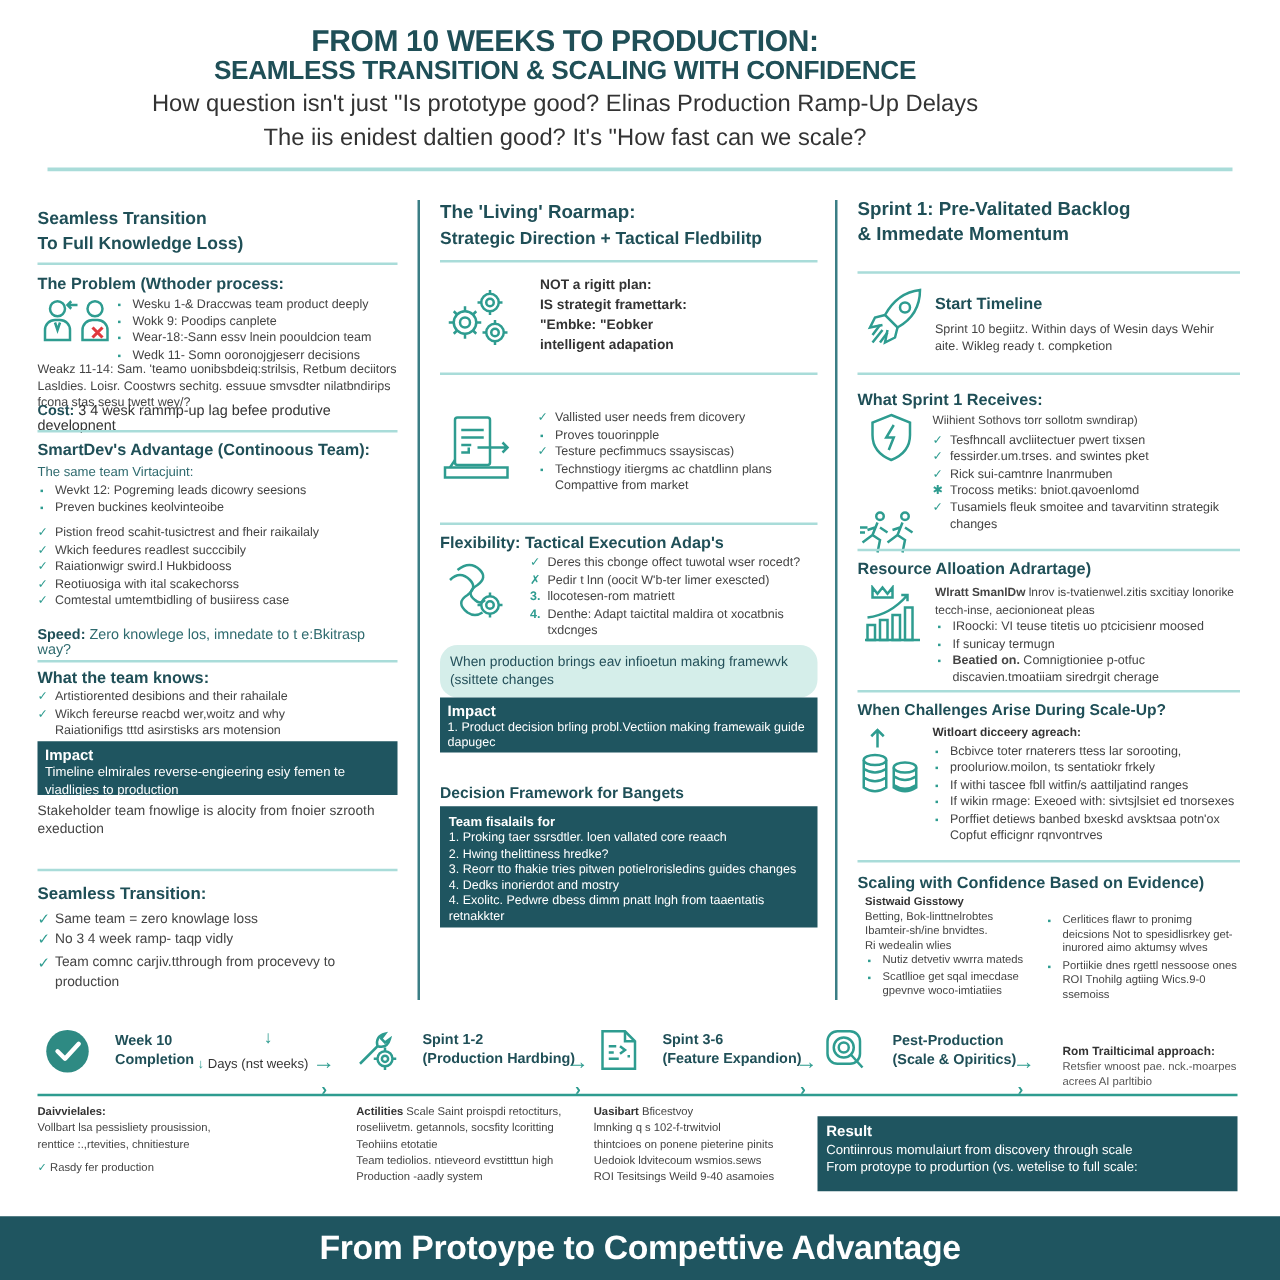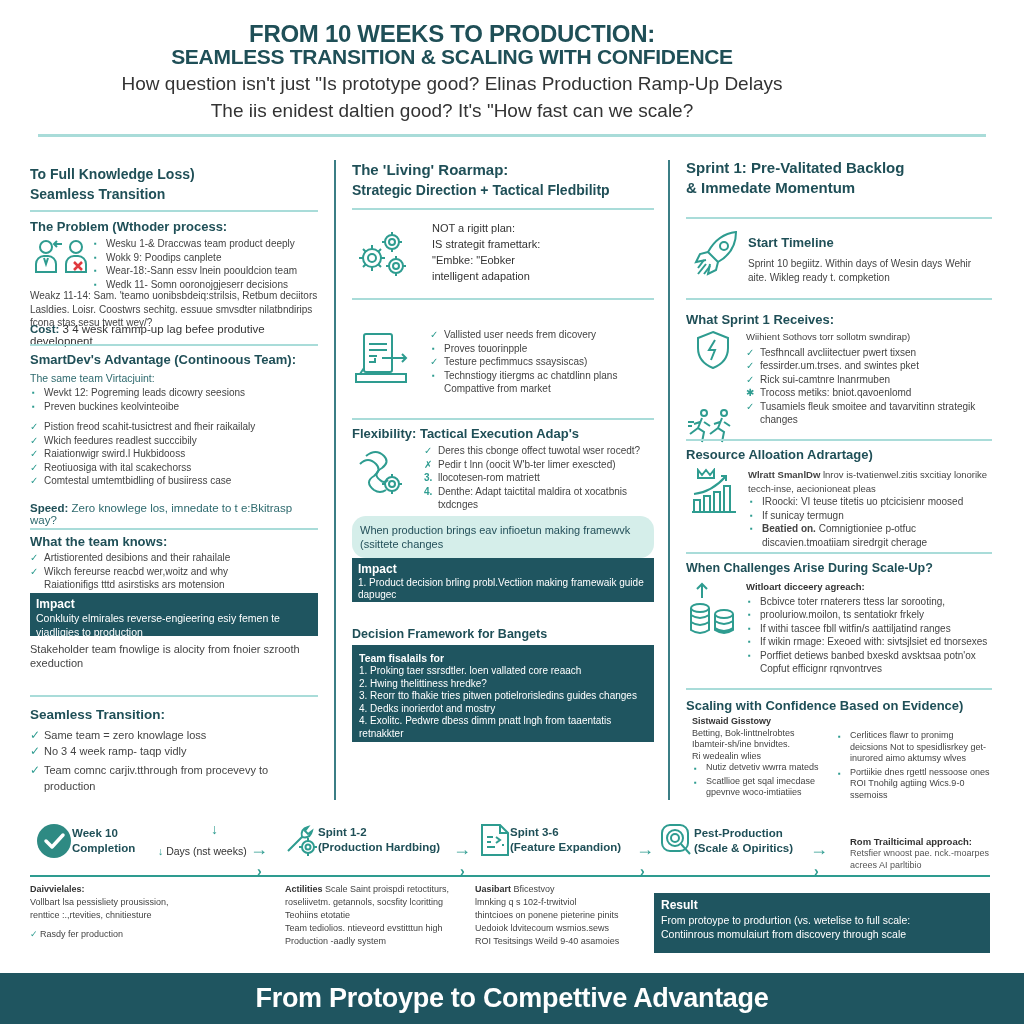--- a/index.html
+++ b/index.html
@@ -44,21 +44,21 @@
   .dark-box .b { font-size: 10.5px; line-height: 13.5px; }
   .light-box { background: #d5eeea; color: #24505a; padding: 8px 8px; font-size: 11px; line-height: 14px; border-radius: 14px; }
 
   .icon { position: absolute; }
   svg { display: block; }
 
   
   .timeline { position: absolute; left: 0; top: 815px; width: 1024px; height: 150px; }
   .tl-line { position: absolute; left: 30px; top: 60px; width: 960px; height: 2px; background: #2e9c90; }
   .tl-step { position: absolute; top: 8px; display: flex; align-items: center; }
-  .tl-step .lbl { font-size: 11.5px; font-weight: bold; color: #1f4f57; line-height: 15px; margin-left: 0; }
+  .tl-step .lbl { font-size: 11.5px; font-weight: bold; color: #1f4f57; line-height: 15px; margin-left: 20px; }
   .tl-arrow { position: absolute; color: #2e9c90; font-size: 18px; font-weight: bold; }
   .tl-desc { position: absolute; top: 68px; font-size: 9px; line-height: 13px; color: #444; }
   .result { position: absolute; left: 654px; top: 893px; width: 336px; height: 60px; background: #1f5560; color: #fff; padding: 4px 7px; }
   .result .h { font-weight: bold; font-size: 12px; line-height: 16px; }
   .result .b { font-size: 10.5px; line-height: 14px; }
 
   
   .footer { position: absolute; left: 0; top: 973px; width: 1024px; height: 51px; background: #1f5560; color: #fff; text-align: center; font-size: 27px; font-weight: bold; line-height: 51px; letter-spacing: -0.3px; }
 </style>
 </head>
@@ -70,22 +70,22 @@
   <div class="s1">How question isn't just "Is prototype good? Elinas Production Ramp-Up Delays</div>
   <div class="s2">The iis enidest daltien good? It's "How fast can we scale?</div>
 </div>
 <div class="header-rule"></div>
 
 <div class="vdiv vdiv1"></div>
 <div class="vdiv vdiv2"></div>
 
 <div class="col col1" style="height:660px;">
   <div class="block" style="top:14px;">
+    <div class="sec-title">Seamless Transition</div>
     <div class="sec-title">To Full Knowledge Loss)</div>
-    <div class="sec-title">Seamless Transition</div>
   </div>
   <div class="block hrule" style="top:60px;"></div>
 
   <div class="block" style="top:67px;">
     <div class="sec-title" style="font-size:13px;">The Problem (Wthoder process:</div>
   </div>
   <div class="icon" style="left:4px; top:88px;">
     <svg width="56" height="36" viewBox="0 0 56 36" fill="none" stroke="#2e9c90" stroke-width="2">
       <circle cx="12" cy="9" r="6"></circle>
       <path d="M2 34 v-8 a8 8 0 0 1 8-8 h4 a8 8 0 0 1 8 8 v8 z"></path>
@@ -175,21 +175,21 @@
         <span class="mk">✓</span>
         <span>Wikch fereurse reacbd wer,woitz and why</span>
       </div>
     <div class="li">
         <span class="mk"></span>
         <span>Raiationifigs tttd asirstisks ars motension</span>
       </div>
   </div>
   <div class="block dark-box" style="top:443px; height:43px;">
     <div class="h">Impact</div>
-    <div class="b">Conkluity elmirales reverse-engieering esiy femen te viadligies to production</div>
+    <div class="b">Timeline elmirales reverse-engieering esiy femen te viadligies to production</div>
   </div>
   <div class="block" style="top:492px; font-size:11px; line-height:14px; color:#444;">Stakeholder team fnowlige is alocity from fnoier szrooth exeduction</div>
   <div class="block hrule" style="top:545px;"></div>
 
   <div class="block" style="top:555px;">
     <div class="sec-title" style="font-size:13.5px;">Seamless Transition:</div>
   </div>
   <div class="block" style="top:577px;">
     <div class="li big">
         <span class="mk">✓</span>
@@ -219,21 +219,21 @@
         <circle cx="16" cy="30" r="4"></circle>
       <path d="M16 17 v4 M16 39 v4 M3 30 h4 M25 30 h4 M7 21 l3 3 M22 36 l3 3 M7 39 l3-3 M22 24 l3-3"></path>
       <circle cx="36" cy="14" r="7"></circle>
         <circle cx="36" cy="14" r="3"></circle>
       <path d="M36 4 v3 M36 21 v3 M26 14 h3 M43 14 h3"></path>
       <circle cx="40" cy="38" r="7"></circle>
         <circle cx="40" cy="38" r="3"></circle>
       <path d="M40 28 v3 M40 45 v3 M30 38 h3 M47 38 h3"></path>
     </svg>
   </div>
-  <div class="block" style="top:70px; left:80px; width:220px; font-size:11px; line-height:16px; color:#333;">
+  <div class="block" style="top:70px; left:80px; width:220px; font-size:11px; line-height:16px; color:#333;font-weight:bold;">
     <div>NOT a rigitt plan:</div>
     <div>IS strategit framettark:</div>
     <div>"Embke: "Eobker</div>
     <div>intelligent adapation</div>
   </div>
   <div class="block hrule" style="top:148px;"></div>
 
   <div class="icon" style="left:2px; top:182px;">
     <svg width="58" height="52" viewBox="0 0 58 52" fill="none" stroke="#2e9c90" stroke-width="2">
       <rect x="10" y="2" width="28" height="38" rx="2"></rect>
@@ -576,17 +576,17 @@
     <div><span class="bold" style="color:#333;">Uasibart</span> <span>Bficestvoy</span></div>
     <div>lmnking q s 102-f-trwitviol</div>
     <div>thintcioes on ponene pieterine pinits</div>
     <div>Uedoiok ldvitecoum wsmios.sews</div>
     <div>ROI Tesitsings Weild 9-40 asamoies</div>
   </div>
 </div>
 
 <div class="result">
   <div class="h">Result</div>
+  <div class="b">Contiinrous momulaiurt from discovery through scale</div>
   <div class="b">From protoype to produrtion (vs. wetelise to full scale:</div>
-  <div class="b">Contiinrous momulaiurt from discovery through scale</div>
 </div>
 
 <div class="footer">From Protoype to Compettive Advantage</div>
 
 </body></html>

